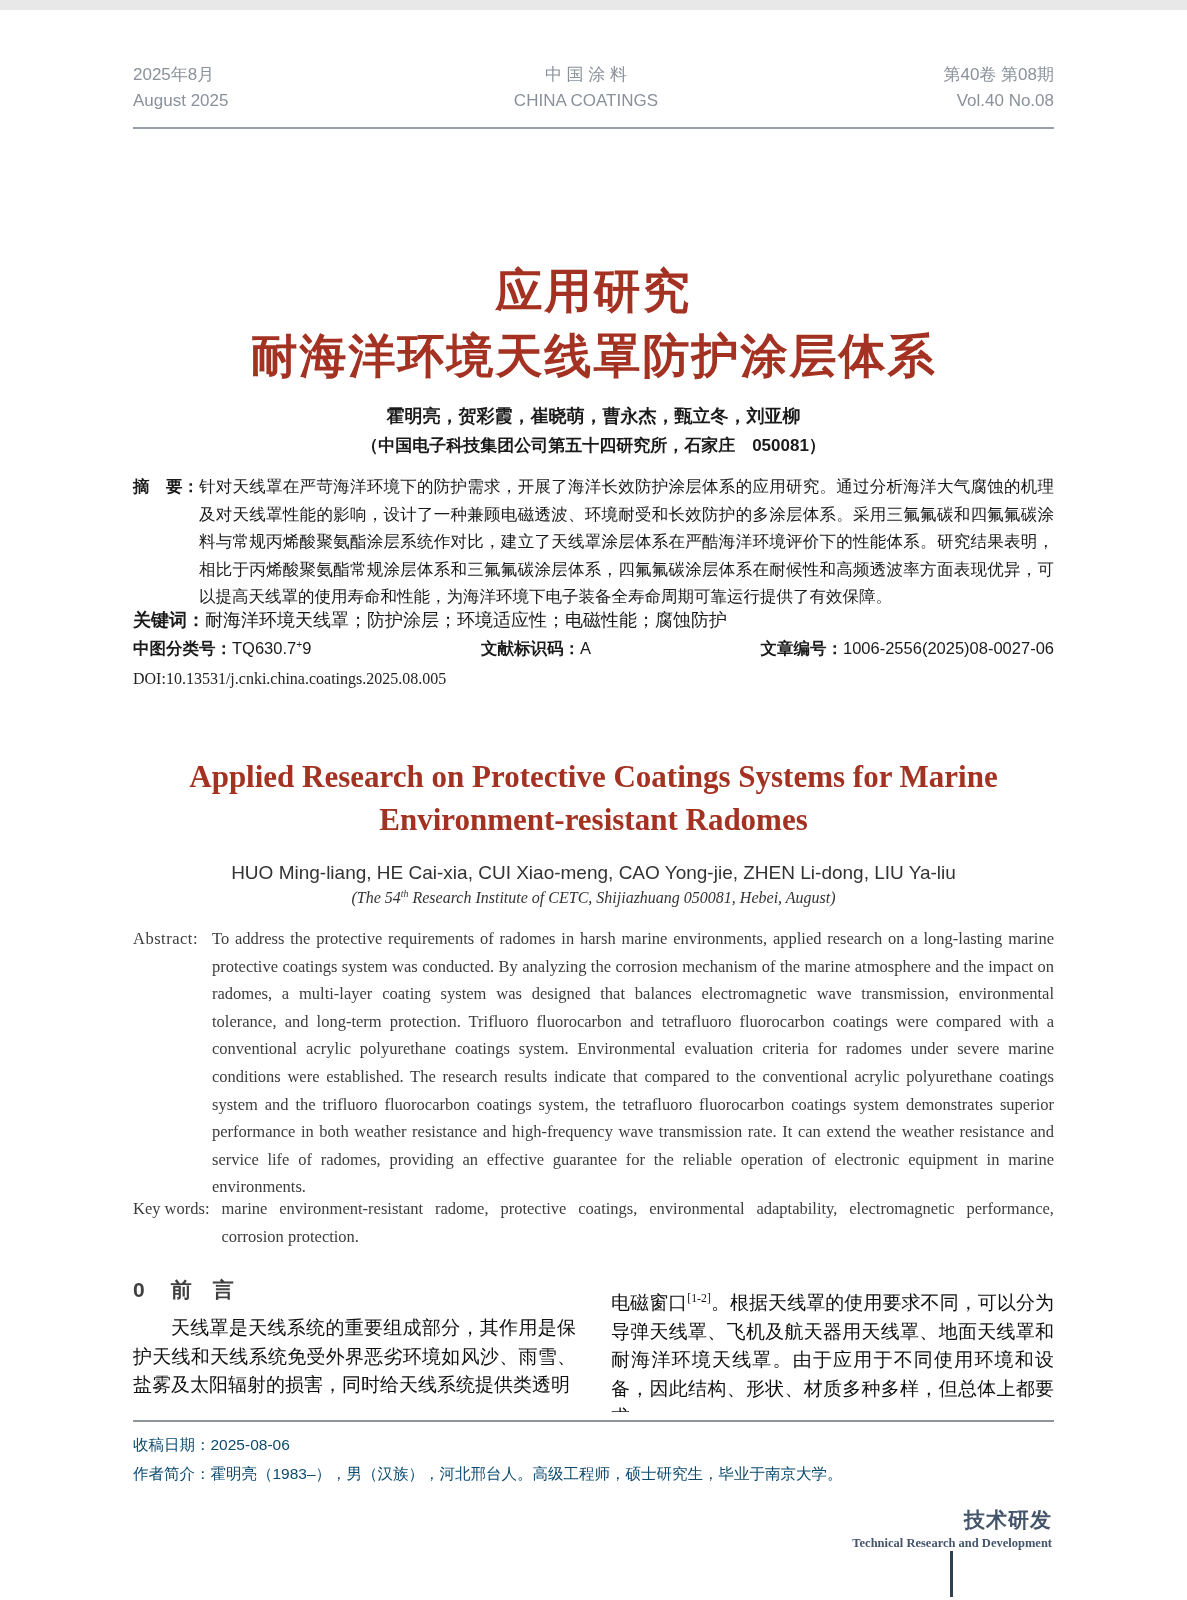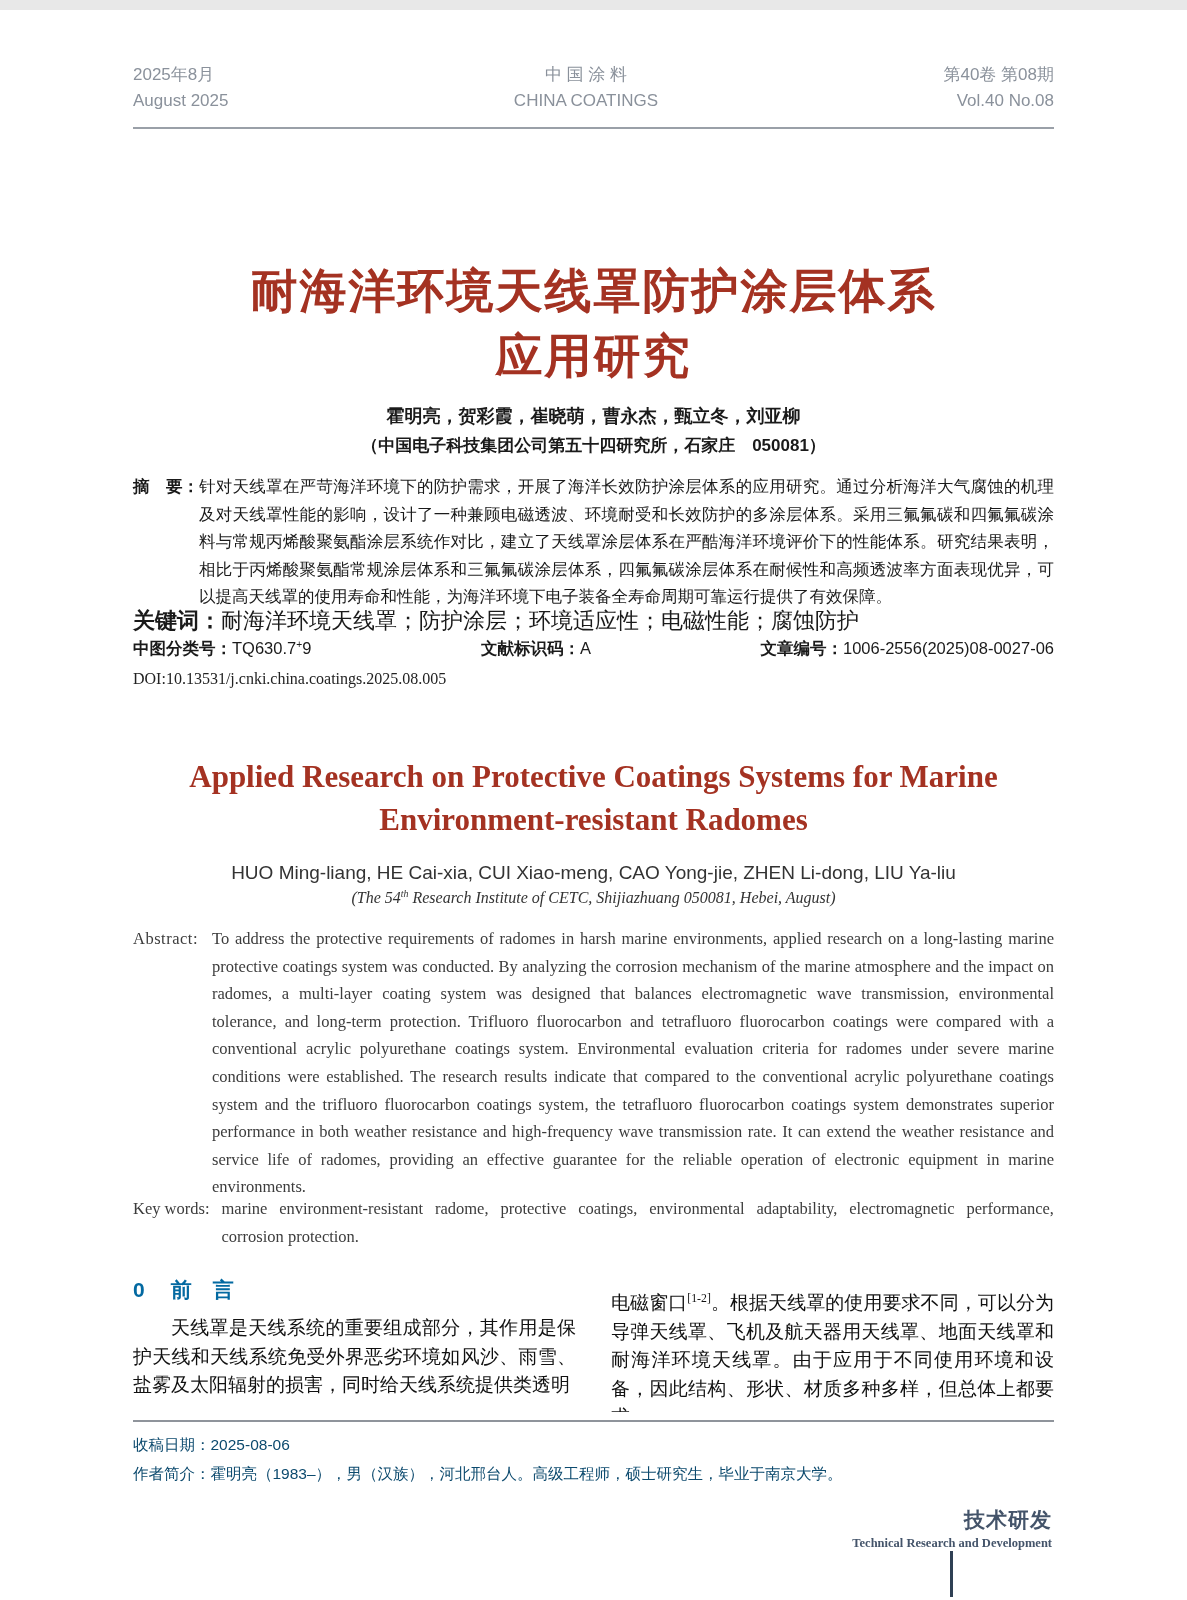--- a/index.html
+++ b/index.html
@@ -60,21 +60,21 @@
     text-align: justify;
   }
   .abstract-cn {
     top: 463px;
     font-size: 16.5px;
     line-height: 27.5px;
   }
   .abstract-cn .lbl { font-weight: 700; white-space: pre; }
   .kw-cn {
     top: 597px;
-    font-size: 22px;
+    font-size: 18px;
     line-height: 27px;
   }
   .kw-cn .lbl { font-weight: 700; }
   .clc-row {
     top: 628px;
     display: flex;
     justify-content: space-between;
     font-size: 16.5px;
   }
   .clc-row .lbl { font-weight: 700; }
@@ -130,21 +130,21 @@
   
   .body-cols {
     top: 1262px;
     display: flex;
     gap: 35px;
     height: 140px;
     overflow: hidden;
   }
   .body-cols .col { width: 443px; }
   .sec-head {
-    color: #0369a1;
+    color: #404040;
     font-weight: 700;
     font-size: 21px;
     margin: 4px 0 10px 0;
   }
   .sec-head .num { margin-right: 26px; }
   .body-p {
     font-family: "Liberation Serif", serif;
     font-size: 19px;
     line-height: 28.6px;
     text-align: justify;
@@ -215,22 +215,22 @@
       <div>中 国 涂 料</div>
       <div>CHINA COATINGS</div>
     </div>
     <div class="col r">
       <div>第40卷 第08期</div>
       <div>Vol.40  No.08</div>
     </div>
   </header>
 
   <h1 class="abs title-cn">
+    <div>应用研究</div>
     <div>耐海洋环境天线罩防护涂层体系</div>
-    <div>应用研究</div>
   </h1>
 
   <div class="abs authors-cn">霍明亮，贺彩霞，崔晓萌，曹永杰，甄立冬，刘亚柳</div>
   <div class="abs affil-cn">（中国电子科技集团公司第五十四研究所，石家庄　050081）</div>
 
   <div class="abs abstract-cn hang">
     <span class="lbl">摘　要：</span>
     <span>针对天线罩在严苛海洋环境下的防护需求，开展了海洋长效防护涂层体系的应用研究。通过分析海洋大气腐蚀的机理及对天线罩性能的影响，设计了一种兼顾电磁透波、环境耐受和长效防护的多涂层体系。采用三氟氟碳和四氟氟碳涂料与常规丙烯酸聚氨酯涂层系统作对比，建立了天线罩涂层体系在严酷海洋环境评价下的性能体系。研究结果表明，相比于丙烯酸聚氨酯常规涂层体系和三氟氟碳涂层体系，四氟氟碳涂层体系在耐候性和高频透波率方面表现优异，可以提高天线罩的使用寿命和性能，为海洋环境下电子装备全寿命周期可靠运行提供了有效保障。</span>
   </div>
 

